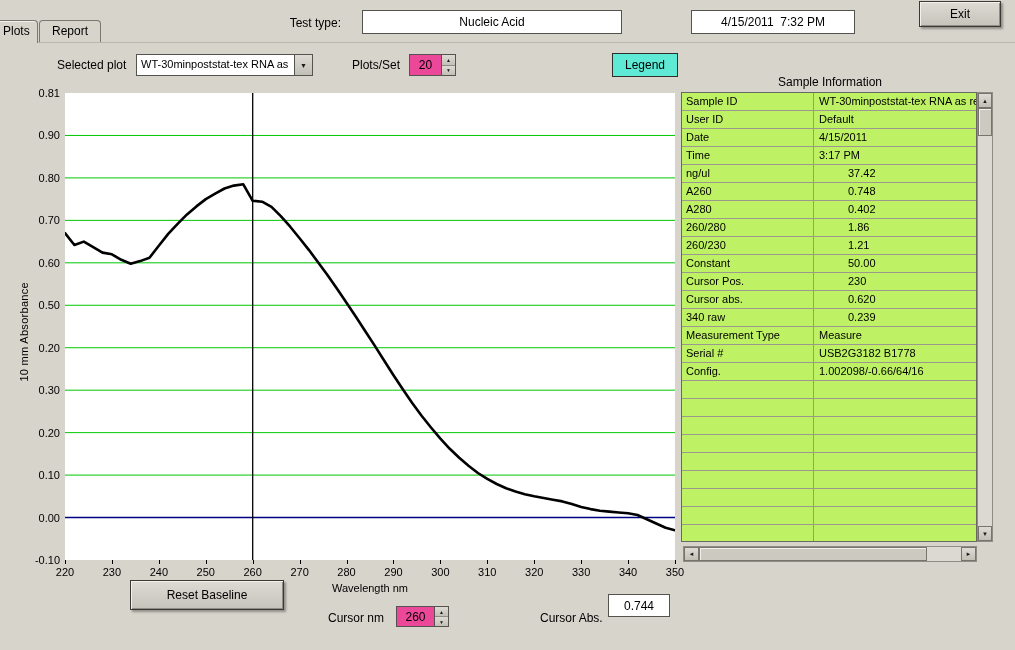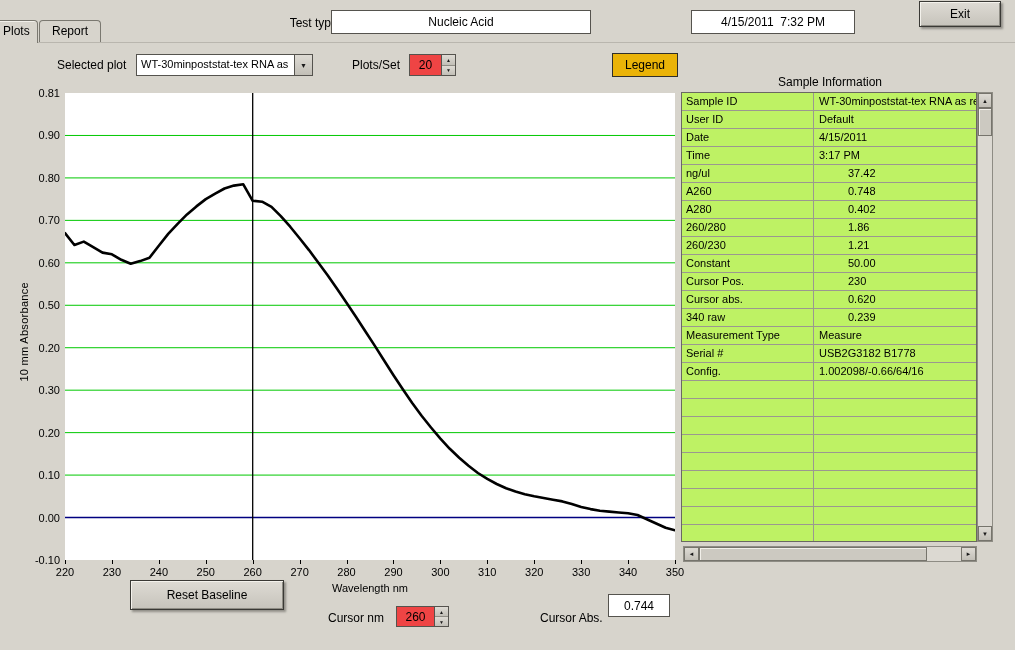--- a/index.html
+++ b/index.html
@@ -29,33 +29,33 @@
   
   .btn3d{
     position:absolute;box-sizing:border-box;
     background:linear-gradient(#dedbd4,#c6c3bb);
     border:1px solid #3a3935;
     box-shadow:inset 1px 1px 0 #f4f2ec, inset -1px -1px 0 #8e8c84, 2px 2px 2px rgba(90,88,80,.55);
     display:flex;align-items:center;justify-content:center;
     font-size:12px;cursor:default;
   }
   .btnflat{
-    position:absolute;box-sizing:border-box;background:#eab308;
+    position:absolute;box-sizing:border-box;background:#5eead4;
     border:1px solid #2f2e2b;
     display:flex;align-items:center;justify-content:center;font-size:12px;
   }
   
   .combo{position:absolute;background:#fff;border:1px solid #55534e;box-sizing:border-box;display:flex;}
   .combo .combo-text{flex:1;padding:3px 4px 0 4px;font-size:11px;white-space:nowrap;overflow:hidden;}
   .combo .combo-arrow{
     width:17px;background:linear-gradient(#dedbd4,#c2bfb7);
     border-left:1px solid #55534e;display:flex;align-items:center;justify-content:center;
     font-size:7px;color:#1a1a1a;
   }
-  .spinner{position:absolute;background:#ef4444;border:1px solid #55534e;box-sizing:border-box;display:flex;}
+  .spinner{position:absolute;background:#ec4899;border:1px solid #55534e;box-sizing:border-box;display:flex;}
   .spin-val{flex:1;display:flex;align-items:center;justify-content:center;font-size:12px;}
   .spin-btns{width:13px;display:flex;flex-direction:column;border-left:1px solid #55534e;}
   .spin-btn{
     flex:1;background:linear-gradient(#dedbd4,#c2bfb7);
     display:flex;align-items:center;justify-content:center;
     font-size:5px;color:#1a1a1a;border-bottom:1px solid #8e8c84;
   }
   .spin-btn:last-child{border-bottom:none;}
   
   .plot{position:absolute;left:65px;top:93px;width:610px;height:467px;background:#fff;}
@@ -117,21 +117,21 @@
 
   <div class="tabline"></div>
   <div class="tab active" style="left:-10px;width:48px;">
     <span>Plots</span>
   </div>
   <div class="tab" style="left:39px;">
     <span>Report</span>
   </div>
 
   <div class="lbl" style="left:263px;top:16px;width:78px;text-align:right;">Test type:</div>
-  <div class="field" style="left:331px;top:10px;width:258px;height:22px;text-align:center;">Nucleic Acid</div>
+  <div class="field" style="left:362px;top:10px;width:258px;height:22px;text-align:center;">Nucleic Acid</div>
   <div class="field" style="left:691px;top:10px;width:162px;height:22px;">4/15/2011  7:32 PM</div>
   <button class="btn3d" style="left:919px;top:1px;width:82px;height:26px;">Exit</button>
 
   <div class="lbl" style="left:57px;top:58px;">Selected plot</div>
   <div class="combo" style="left:136px;top:54px;width:177px;height:22px;">
     <div class="combo-text">WT-30minpoststat-tex RNA as</div>
     <div class="combo-arrow">▼</div>
   </div>
   <div class="lbl" style="left:352px;top:58px;">Plots/Set</div>
   <div class="spinner" style="left:409px;top:54px;width:47px;height:22px;">

